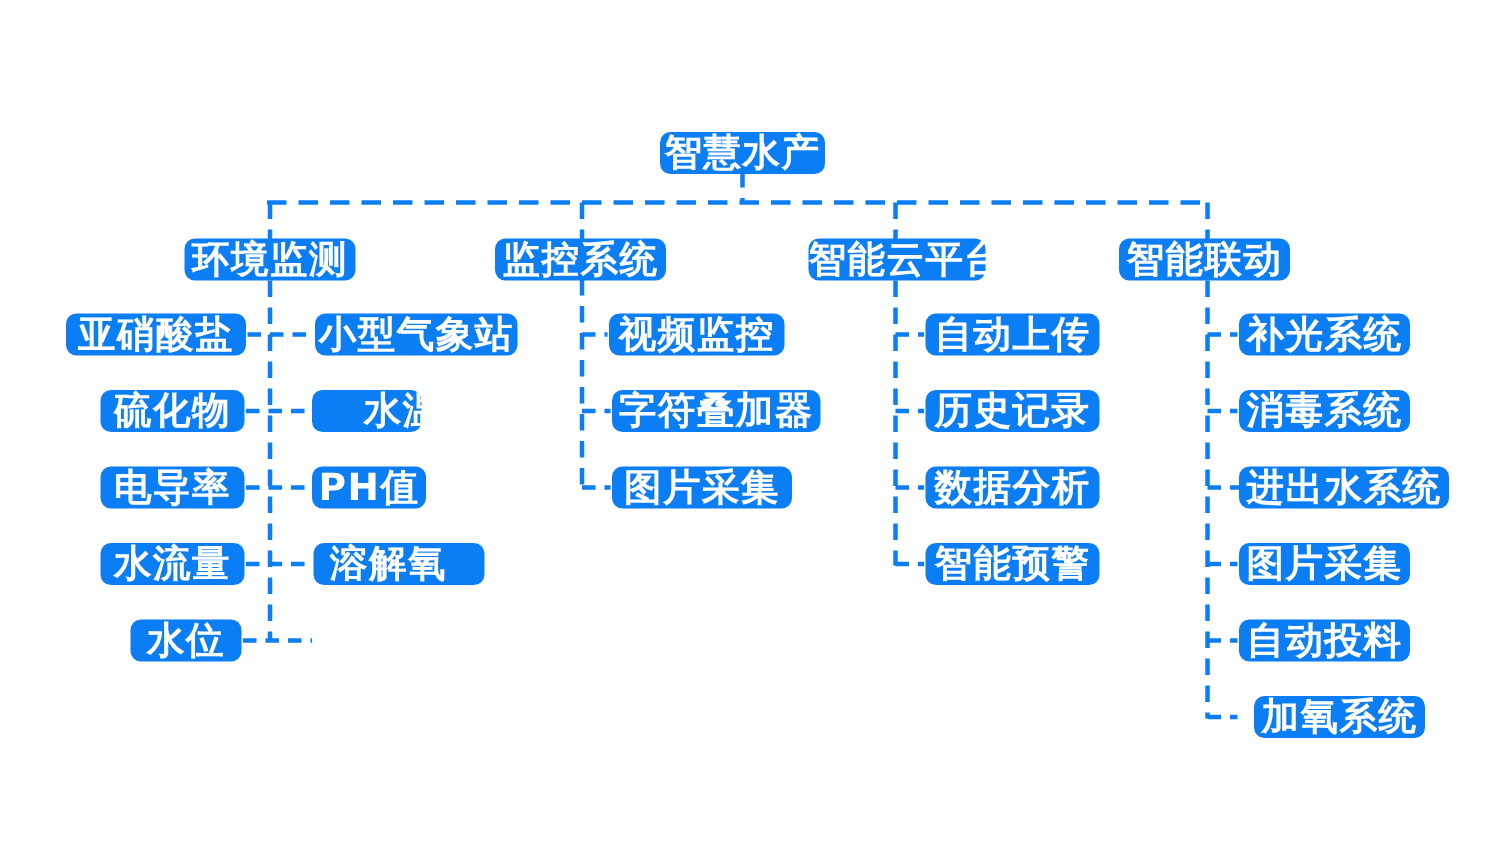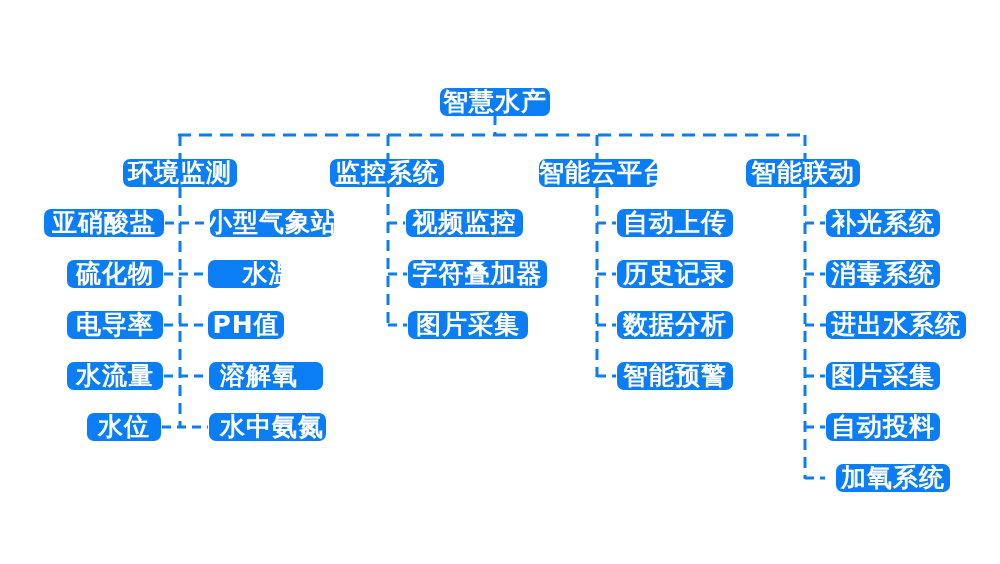--- a/index.html
+++ b/index.html
@@ -79,25 +79,24 @@
   <div class="node" style="left:330px; top:159px; width:114px;">监控系统</div>
   <div class="node" style="left:539px; top:159px; width:118px;padding-left:12px;">智能云平台</div>
   <div class="node" style="left:746px; top:159px; width:114px;">智能联动</div>
 
   <div class="node" style="left:44px; top:209px; width:120px;">亚硝酸盐</div>
   <div class="node" style="left:67px; top:260px; width:96px;">硫化物</div>
   <div class="node" style="left:67px; top:311px; width:96px;">电导率</div>
   <div class="node" style="left:67px; top:362px; width:96px;">水流量</div>
   <div class="node" style="left:87px; top:413px; width:74px;">水位</div>
 
-  <div class="node" style="left:210px; top:209px; width:124px;">小型气象站</div>
+  <div class="node" style="left:210px; top:209px; width:135px;">小型气象站</div>
   <div class="node" style="left:208px; top:260px; width:73px;padding-left:48px;">水温</div>
   <div class="node" style="left:208px; top:311px; width:76px;">PH值</div>
   <div class="node align-left" style="left:209px; top:362px; width:114px;">溶解氧</div>
-  <div class="node align-left" style="left:209px; top:413px; width:117px;">水中氨氮</div>
 
   <div class="node" style="left:406px; top:209px; width:117px;">视频监控</div>
   <div class="node" style="left:408px; top:260px; width:139px;">字符叠加器</div>
   <div class="node" style="left:408px; top:311px; width:120px;">图片采集</div>
 
   <div class="node" style="left:617px; top:209px; width:116px;">自动上传</div>
   <div class="node" style="left:617px; top:260px; width:116px;">历史记录</div>
   <div class="node" style="left:617px; top:311px; width:116px;">数据分析</div>
   <div class="node" style="left:617px; top:362px; width:116px;">智能预警</div>
 

